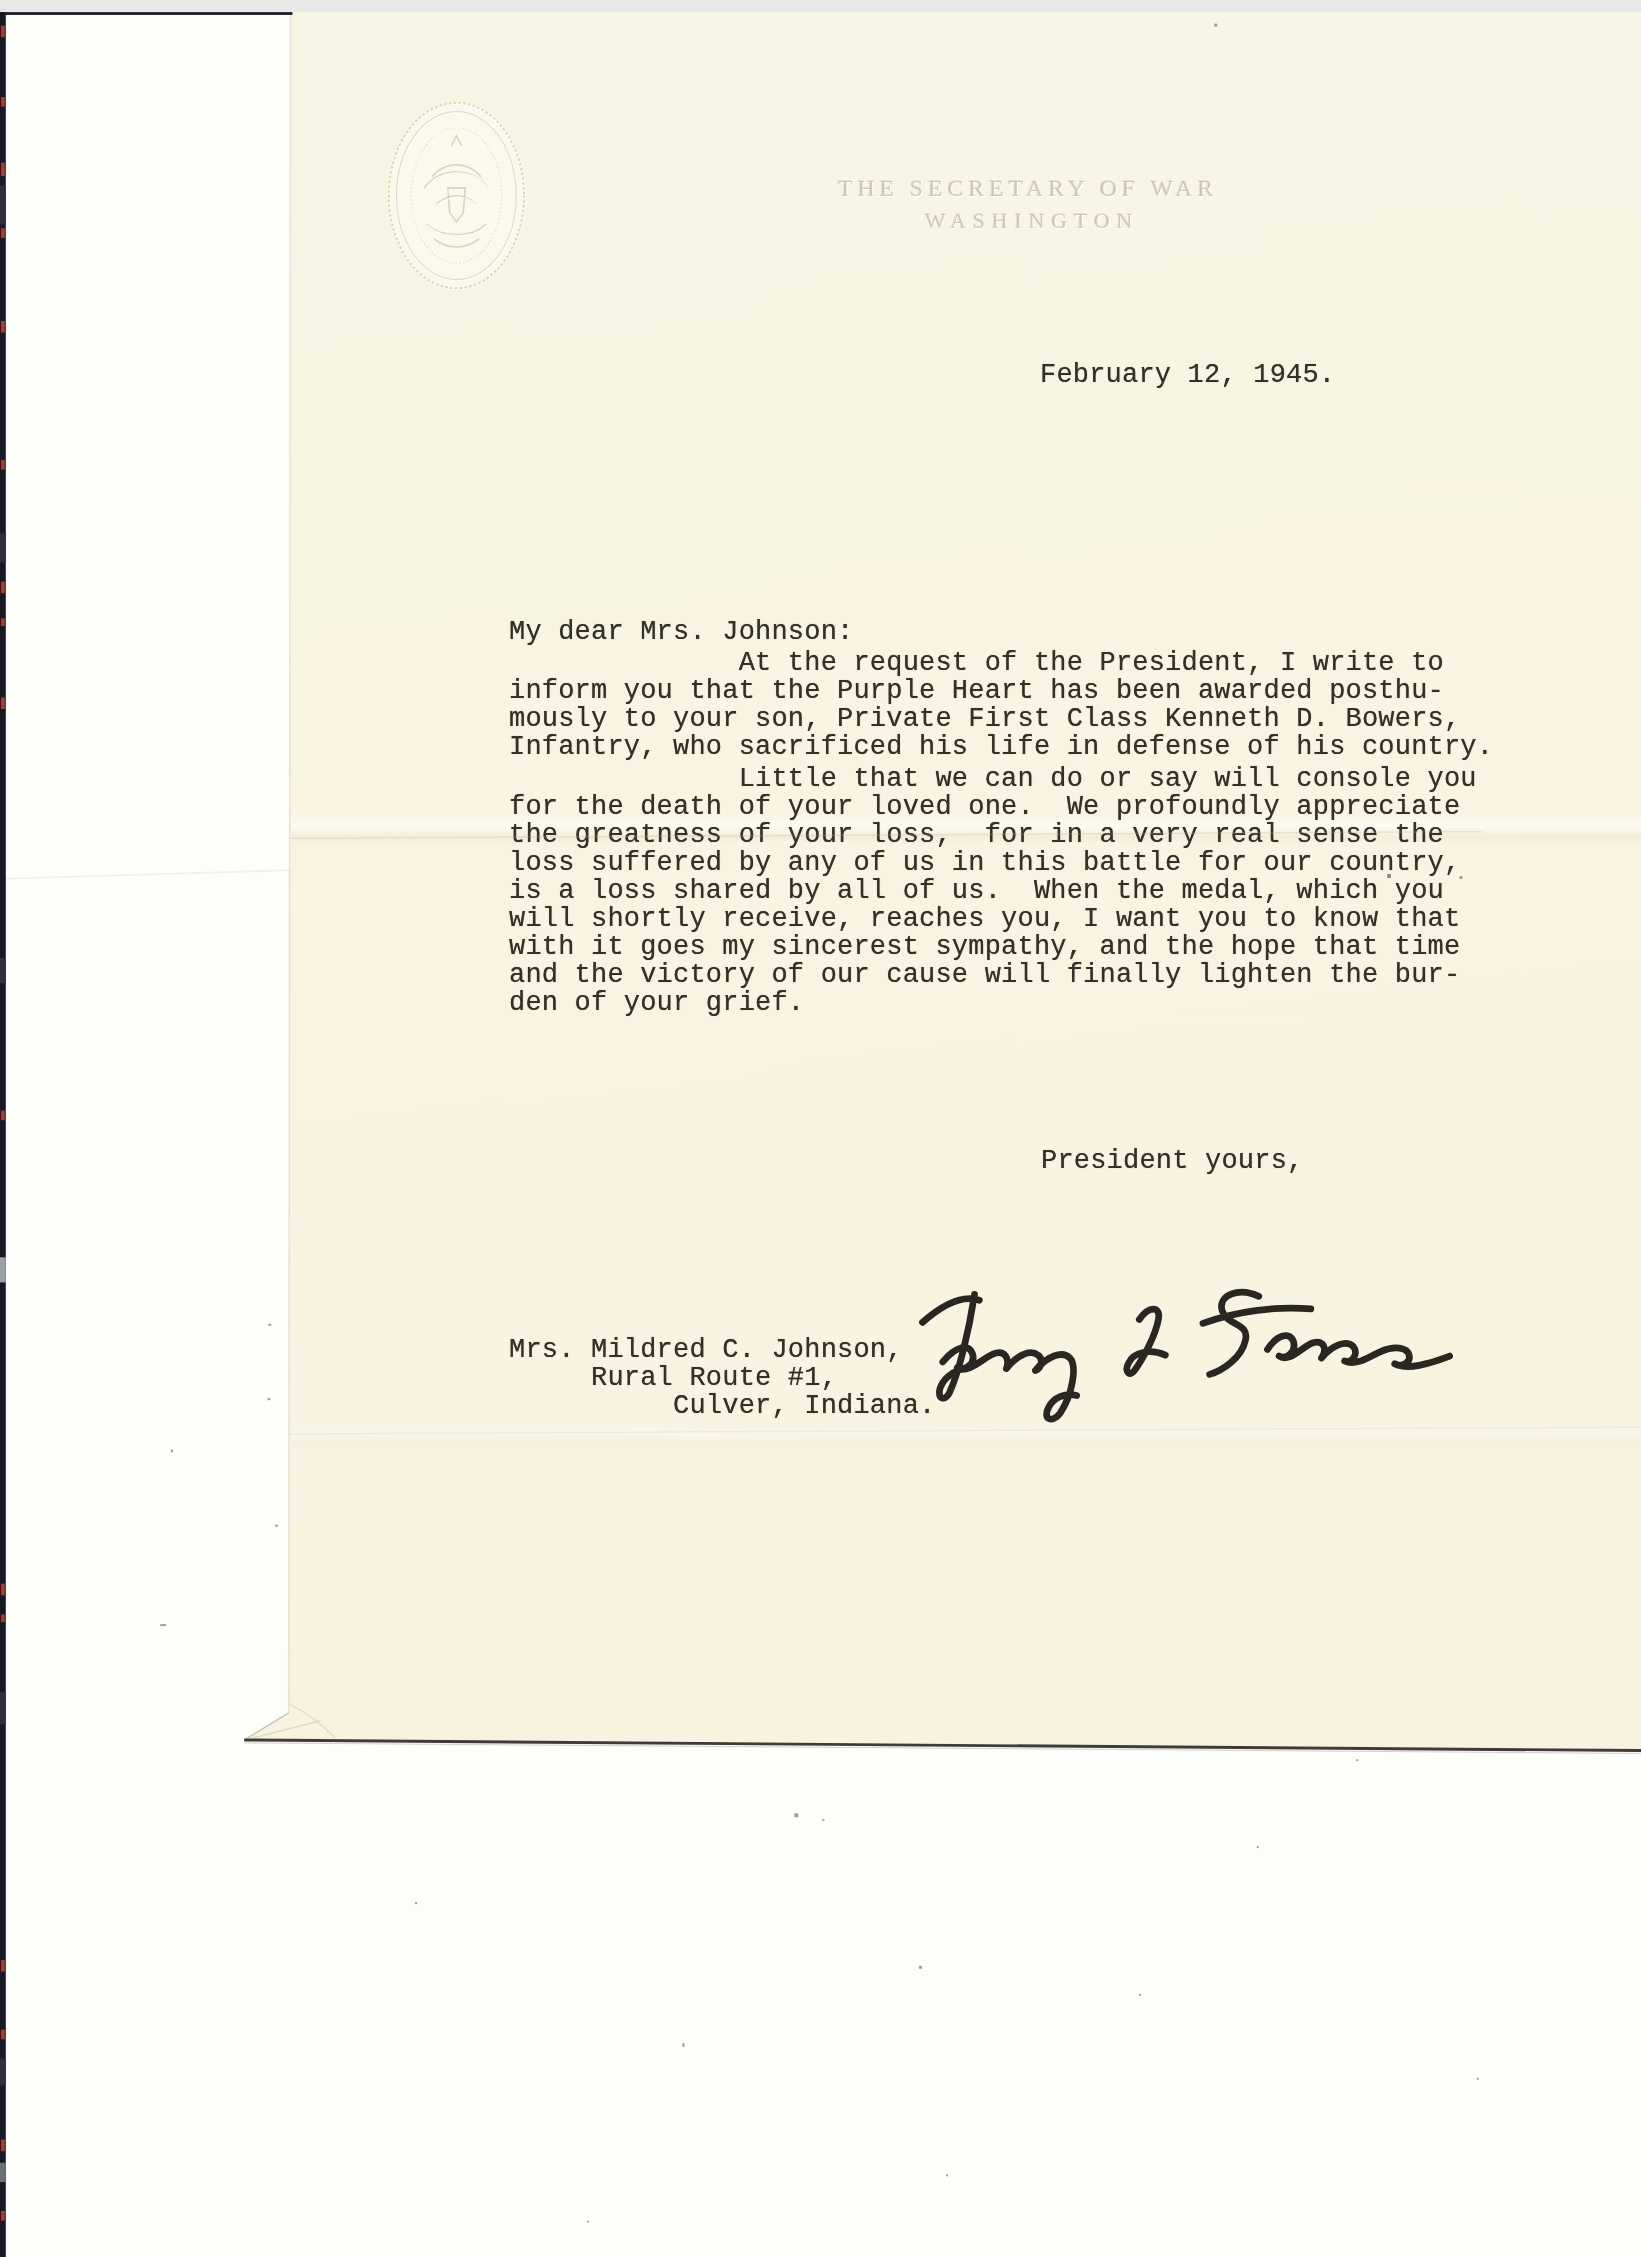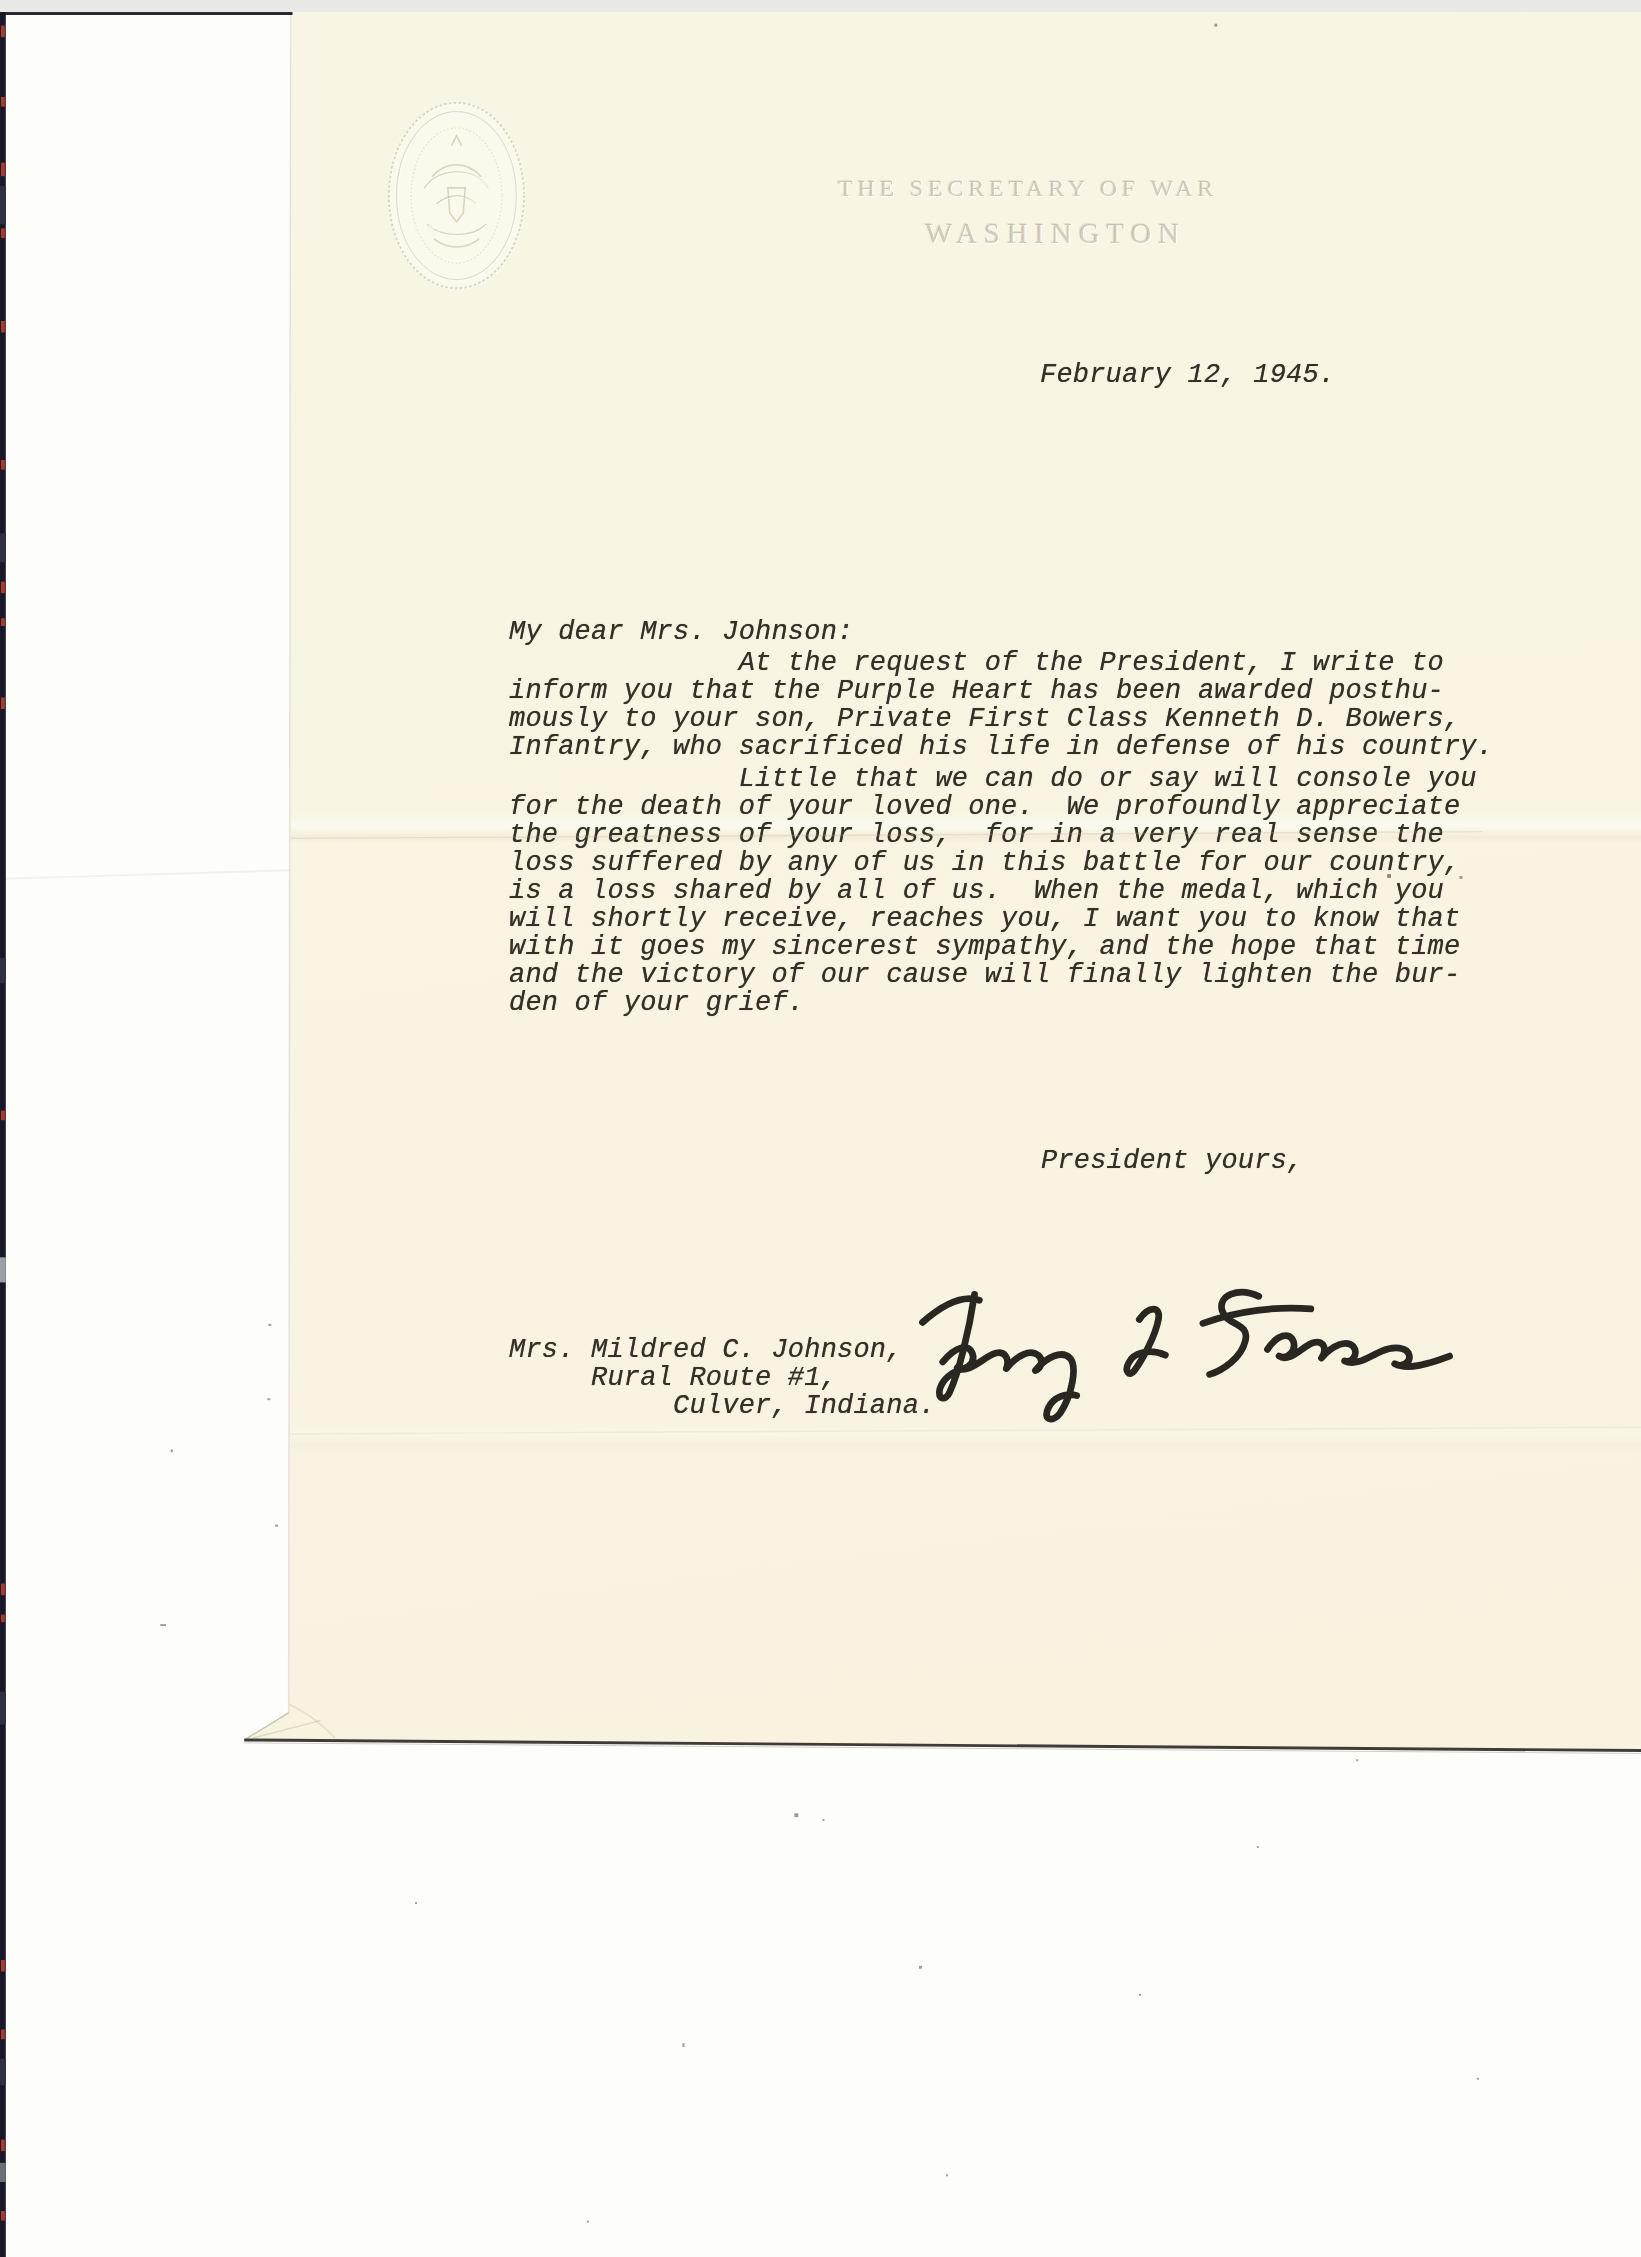--- a/index.html
+++ b/index.html
@@ -18,30 +18,29 @@
   .crease-band{
     position:absolute;left:291px;right:0;top:800px;height:31px;
     background:linear-gradient(to bottom,rgba(255,255,250,0) 0%,rgba(255,255,253,0.55) 45%,rgba(216,207,177,0.18) 82%,rgba(255,255,250,0) 100%);
     pointer-events:none;
   }
   .crease-band.low{top:1408px;opacity:.45;}
   .type{
     position:absolute;white-space:pre;color:#343028;
     font-size:27px;line-height:28px;letter-spacing:0.2px;
     text-shadow:0 0 0.7px rgba(52,48,40,.75);
-    font-style:italic;
   }
   .letterhead{
     position:absolute;font-family:"Liberation Serif","DejaVu Serif",serif;
     color:rgba(168,162,134,.52);
     text-shadow:1px 1px 0 rgba(255,255,255,.9),-1px -1px 0 rgba(150,140,112,.18);
     white-space:nowrap;
   }
   .lh-office{left:838px;top:163px;font-size:24px;letter-spacing:4.8px;}
-  .lh-city{left:925px;top:205px;font-size:29px;letter-spacing:6.8px;}
+  .lh-city{left:925px;top:196px;font-size:22px;letter-spacing:6.8px;}
   svg{position:absolute;left:0;top:0;}
 </style>
 </head>
 <body>
 
 <div class="scan">
 
   <svg width="1641" height="2257" viewBox="0 0 1700 2338" aria-hidden="true">
     <path d="M0 898 L301 889" stroke="rgba(0,0,0,0.05)" stroke-width="2" fill="none"></path>
     <g fill="rgba(60,60,58,0.5)">

